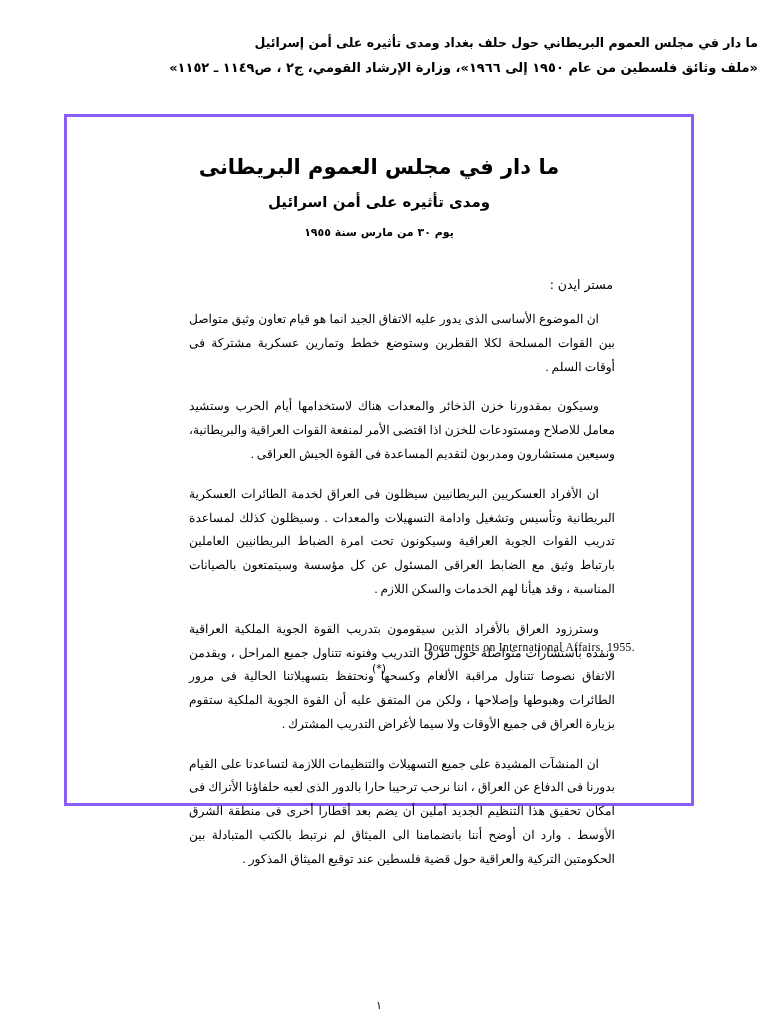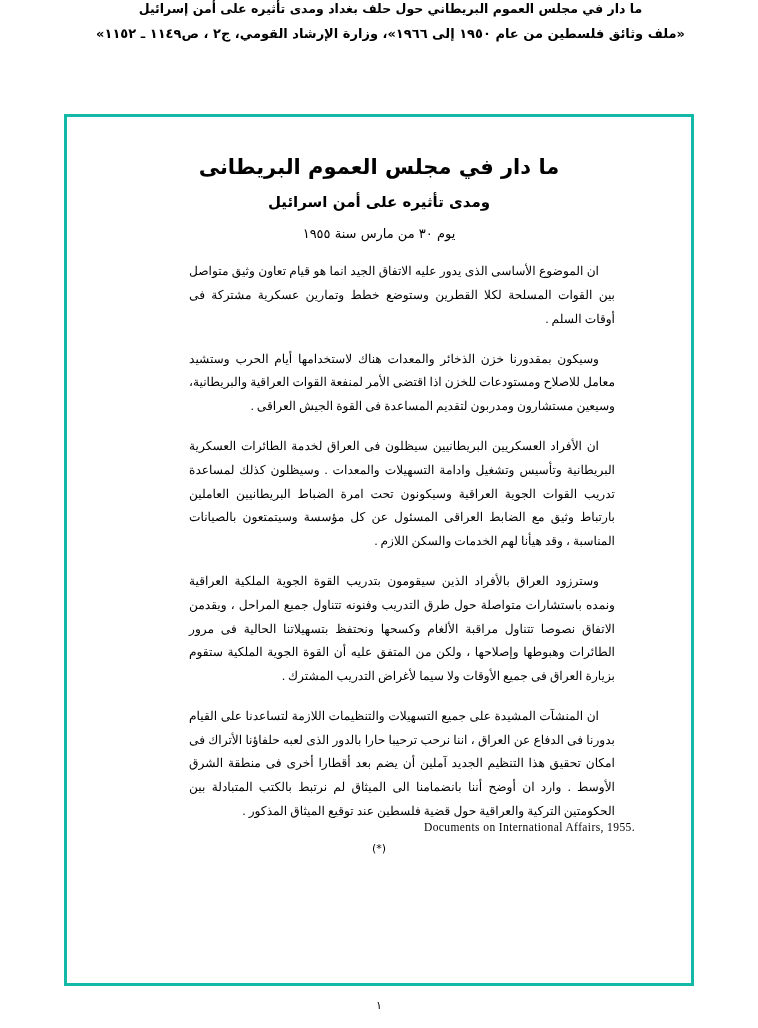--- a/index.html
+++ b/index.html
@@ -18,21 +18,22 @@
 
   .page {
     width: 758px;
     height: 1028px;
     position: relative;
     box-sizing: border-box;
   }
 
   
   .top-header {
-    text-align: center;
+    text-align: right;
+    padding-top: 34px;
     direction: rtl;
     margin-left: 23px;
   }
   .top-header .line1 {
     font-family: "DejaVu Sans", "Liberation Sans", sans-serif;
     font-weight: bold;
     font-size: 12.5px;
     letter-spacing: 0px;
     color: #000;
     line-height: 1.4;
@@ -45,22 +46,22 @@
     margin-top: 7px;
     line-height: 1.4;
   }
 
   
   .frame {
     position: absolute;
     left: 64px;
     top: 114px;
     width: 630px;
-    height: 872px;
-    border: 3px solid #14b8a6;
+    height: 692px;
+    border: 3px solid #8b5cf6;
     box-sizing: border-box;
     background: #ffffff;
   }
   .frame-inner {
     position: absolute;
     inset: 0;
     padding: 26px 34px 18px 34px;
     box-sizing: border-box;
   }
 
@@ -80,22 +81,22 @@
   .doc-title-sub {
     font-family: "DejaVu Sans", "Liberation Sans", sans-serif;
     font-weight: bold;
     font-size: 15px;
     line-height: 1.6;
     color: #000000;
     margin-top: 6px;
   }
   .doc-title-sub2 {
     font-family: "DejaVu Sans", "Liberation Sans", sans-serif;
-    font-weight: normal;
-    font-size: 13px;
+    font-weight: bold;
+    font-size: 11px;
     line-height: 1.6;
     color: #000;
     margin-top: 10px;
   }
 
   
   .speaker {
     direction: rtl;
     text-align: right;
     font-family: "DejaVu Sans", "Liberation Sans", sans-serif;
@@ -162,20 +163,21 @@
 
   <div class="frame">
     <div class="frame-inner">
 
       <div class="doc-titles">
         <div class="doc-title-main">ما دار في مجلس العموم البريطانى</div>
         <div class="doc-title-sub">ومدى تأثيره على أمن اسرائيل</div>
         <div class="doc-title-sub2">يوم ٣٠ من مارس سنة ١٩٥٥</div>
       </div>
 
+      <div class="speaker">مستر ايدن :</div>
 
       <p class="para">ان الموضوع الأساسى الذى يدور عليه الاتفاق الجيد انما هو قيام تعاون وثيق متواصل بين القوات المسلحة لكلا القطرين وستوضع خطط وتمارين عسكرية مشتركة فى أوقات السلم .</p>
       <p class="para">وسيكون بمقدورنا خزن الذخائر والمعدات هناك لاستخدامها أيام الحرب وستشيد معامل للاصلاح ومستودعات للخزن اذا اقتضى الأمر لمنفعة القوات العراقية والبريطانية، وسيعين مستشارون ومدربون لتقديم المساعدة فى القوة الجيش العراقى .</p>
       <p class="para">ان الأفراد العسكريين البريطانيين سيظلون فى العراق لخدمة الطائرات العسكرية البريطانية وتأسيس وتشغيل وادامة التسهيلات والمعدات . وسيظلون كذلك لمساعدة تدريب القوات الجوية العراقية وسيكونون تحت امرة الضباط البريطانيين العاملين بارتباط وثيق مع الضابط العراقى المسئول عن كل مؤسسة وسيتمتعون بالصيانات المناسبة ، وقد هيأنا لهم الخدمات والسكن اللازم .</p>
       <p class="para">وسترزود العراق بالأفراد الذين سيقومون بتدريب القوة الجوية الملكية العراقية ونمده باستشارات متواصلة حول طرق التدريب وفنونه تتناول جميع المراحل ، ويقدمن الاتفاق نصوصا تتناول مراقبة الألغام وكسحها ونحتفظ بتسهيلاتنا الحالية فى مرور الطائرات وهبوطها وإصلاحها ، ولكن من المتفق عليه أن القوة الجوية الملكية ستقوم بزيارة العراق فى جميع الأوقات ولا سيما لأغراض التدريب المشترك .</p>
       <p class="para">ان المنشآت المشيدة على جميع التسهيلات والتنظيمات اللازمة لتساعدنا على القيام بدورنا فى الدفاع عن العراق ، اننا نرحب ترحيبا حارا بالدور الذى لعبه حلفاؤنا الأتراك فى امكان تحقيق هذا التنظيم الجديد آملين أن يضم بعد أقطارا أخرى فى منطقة الشرق الأوسط . وارد ان أوضح أننا بانضمامنا الى الميثاق لم نرتبط بالكتب المتبادلة بين الحكومتين التركية والعراقية حول قضية فلسطين عند توقيع الميثاق المذكور .</p>
 
       <div class="source-note">Documents on International Affairs, 1955.</div>
       <div class="star-mark">(*)</div>
     </div>

